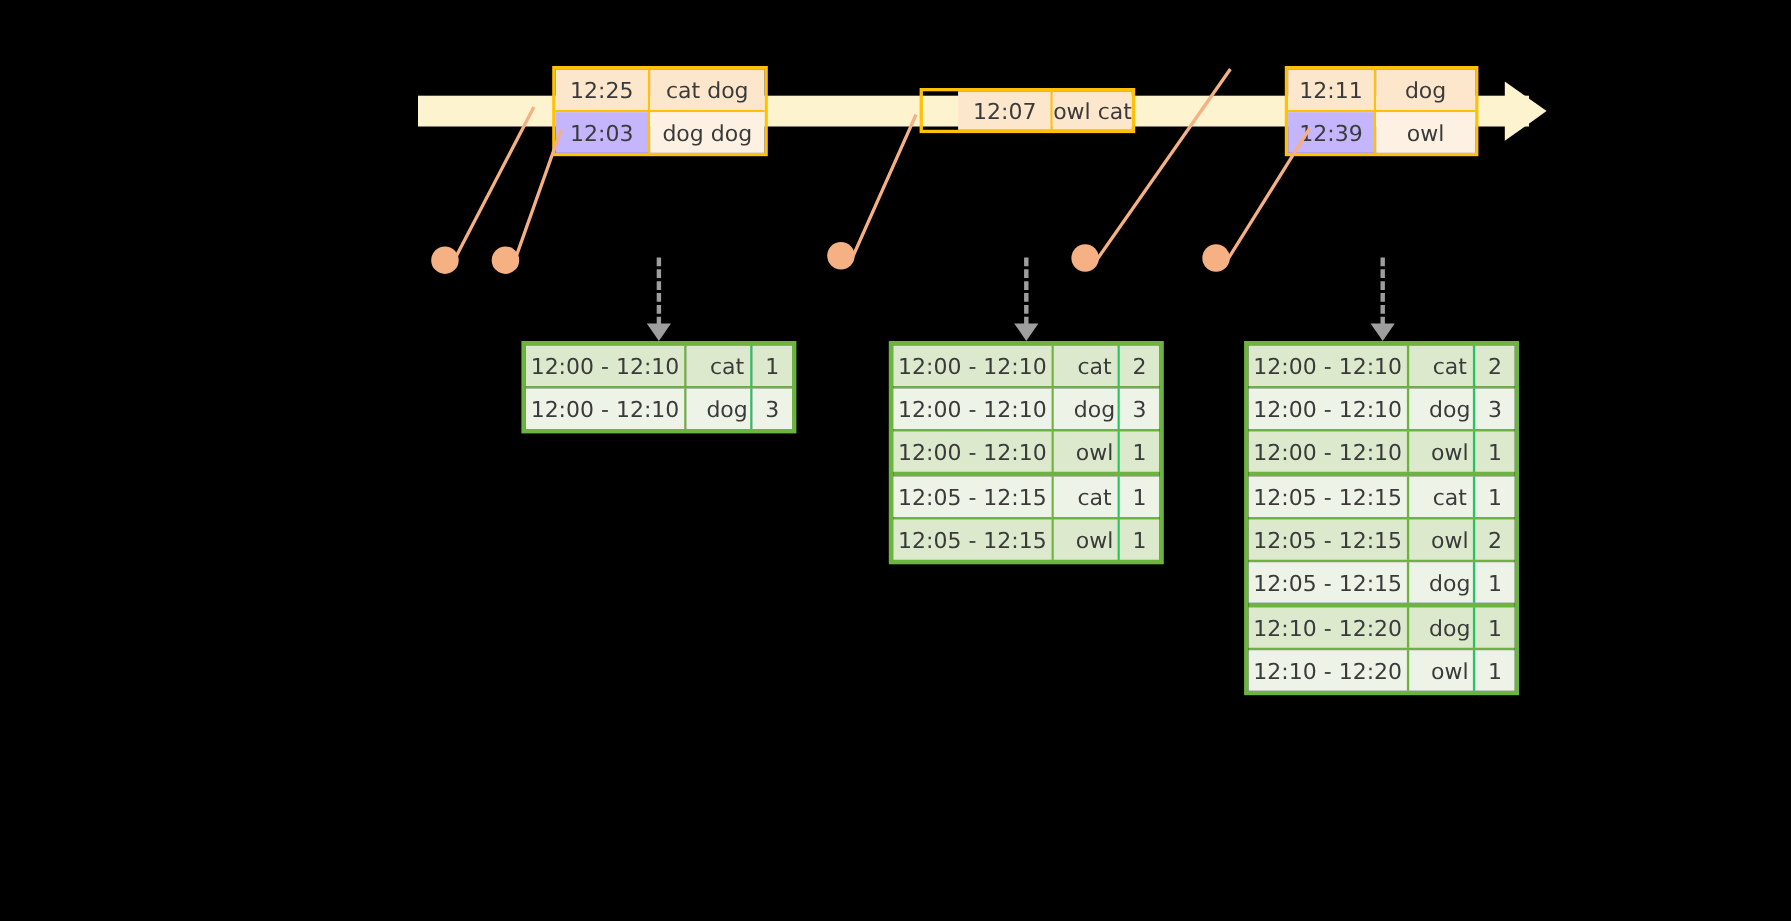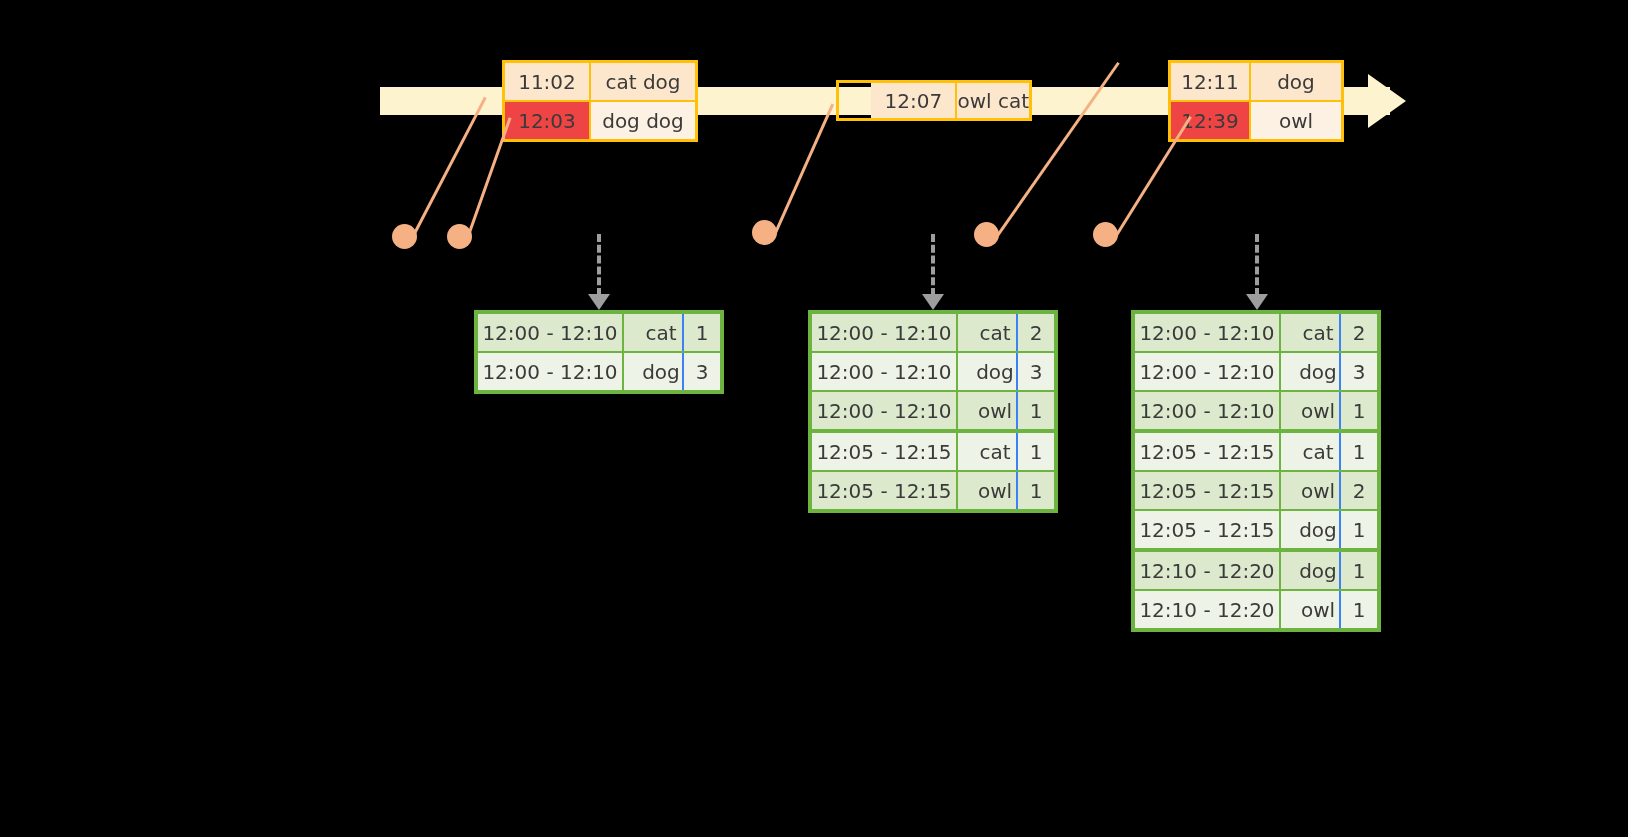--- a/index.html
+++ b/index.html
@@ -18,21 +18,21 @@
   
   .evt{position:absolute;border:3px solid #ffc107;box-sizing:border-box;
        display:flex;flex-direction:column;}
   .evt-row{display:flex;flex:1;}
   .evt-row + .evt-row{border-top:2px solid #ffc107;}
   .evt-time,.evt-words{display:flex;align-items:center;justify-content:center;
        font-size:20px;color:#3a3a3a;box-sizing:border-box;}
   .evt-time{width:86px;border-right:2px solid #ffc107;}
   .evt-words{flex:1;}
   .shade-a .evt-time{background:#fde7cc;} .shade-a .evt-words{background:#fde7cc;}
-  .shade-b .evt-time{background:#ef4444;} .shade-b .evt-words{background:#fdf1e3;}
+  .shade-b .evt-time{background:#c4b5fd;} .shade-b .evt-words{background:#fdf1e3;}
 
   #evt-1{left:502px;top:60px;width:196px;height:82px;}
   #evt-2{left:836px;top:80px;width:196px;height:41px;align-items:flex-end;}
   #evt-3{left:1168px;top:60px;width:176px;height:82px;}
   #evt-3 .evt-time{width:80px;}
 
   
   .dot{position:absolute;width:25px;height:25px;border-radius:50%;
        background:#f5b183;}
   .conn{position:absolute;height:0;border-top:3px solid #f5b183;
@@ -46,42 +46,42 @@
         border-top:16px solid #9e9e9e;}
 
   
   .rtab{position:absolute;border:4px solid #6db33f;box-sizing:border-box;}
   .rrow{display:flex;height:37px;}
   .rrow + .rrow{border-top:2px solid #6db33f;}
   .rrow.grp{border-top:4px solid #6db33f;}
   .rc{display:flex;align-items:center;justify-content:center;
       font-size:20px;color:#3a3a3a;box-sizing:border-box;}
   .rc-win{border-right:2px solid #6db33f;}
-  .rc-key{border-right:2px solid #3b82f6;padding-left:16px;}
+  .rc-key{border-right:2px solid #22c55e;padding-left:16px;}
   .rrow.odd .rc{background:#dde9cd;}
   .rrow.even .rc{background:#eef3e7;}
 
   #rtab-1{left:474px;top:310px;width:250px;}
   #rtab-1 .rc-win{width:146px;} #rtab-1 .rc-key{width:60px;} #rtab-1 .rc-val{width:36px;}
   #rtab-2{left:808px;top:310px;width:250px;}
   #rtab-2 .rc-win{width:146px;} #rtab-2 .rc-key{width:60px;} #rtab-2 .rc-val{width:36px;}
   #rtab-3{left:1131px;top:310px;width:250px;}
   #rtab-3 .rc-win{width:146px;} #rtab-3 .rc-key{width:60px;} #rtab-3 .rc-val{width:36px;}
 </style>
 </head>
 <body>
 
 <div class="stage">
 
   <div class="tl-bar"></div>
   <div class="tl-head"></div>
 
   <div class="evt" id="evt-1">
     <div class="evt-row shade-a">
-      <div class="evt-time">11:02</div>
+      <div class="evt-time">12:25</div>
       <div class="evt-words">cat dog</div>
     </div>
     <div class="evt-row shade-b">
       <div class="evt-time">12:03</div>
       <div class="evt-words">dog dog</div>
     </div>
   </div>
 
   <div class="evt" id="evt-2">
     <div class="evt-row shade-a">

